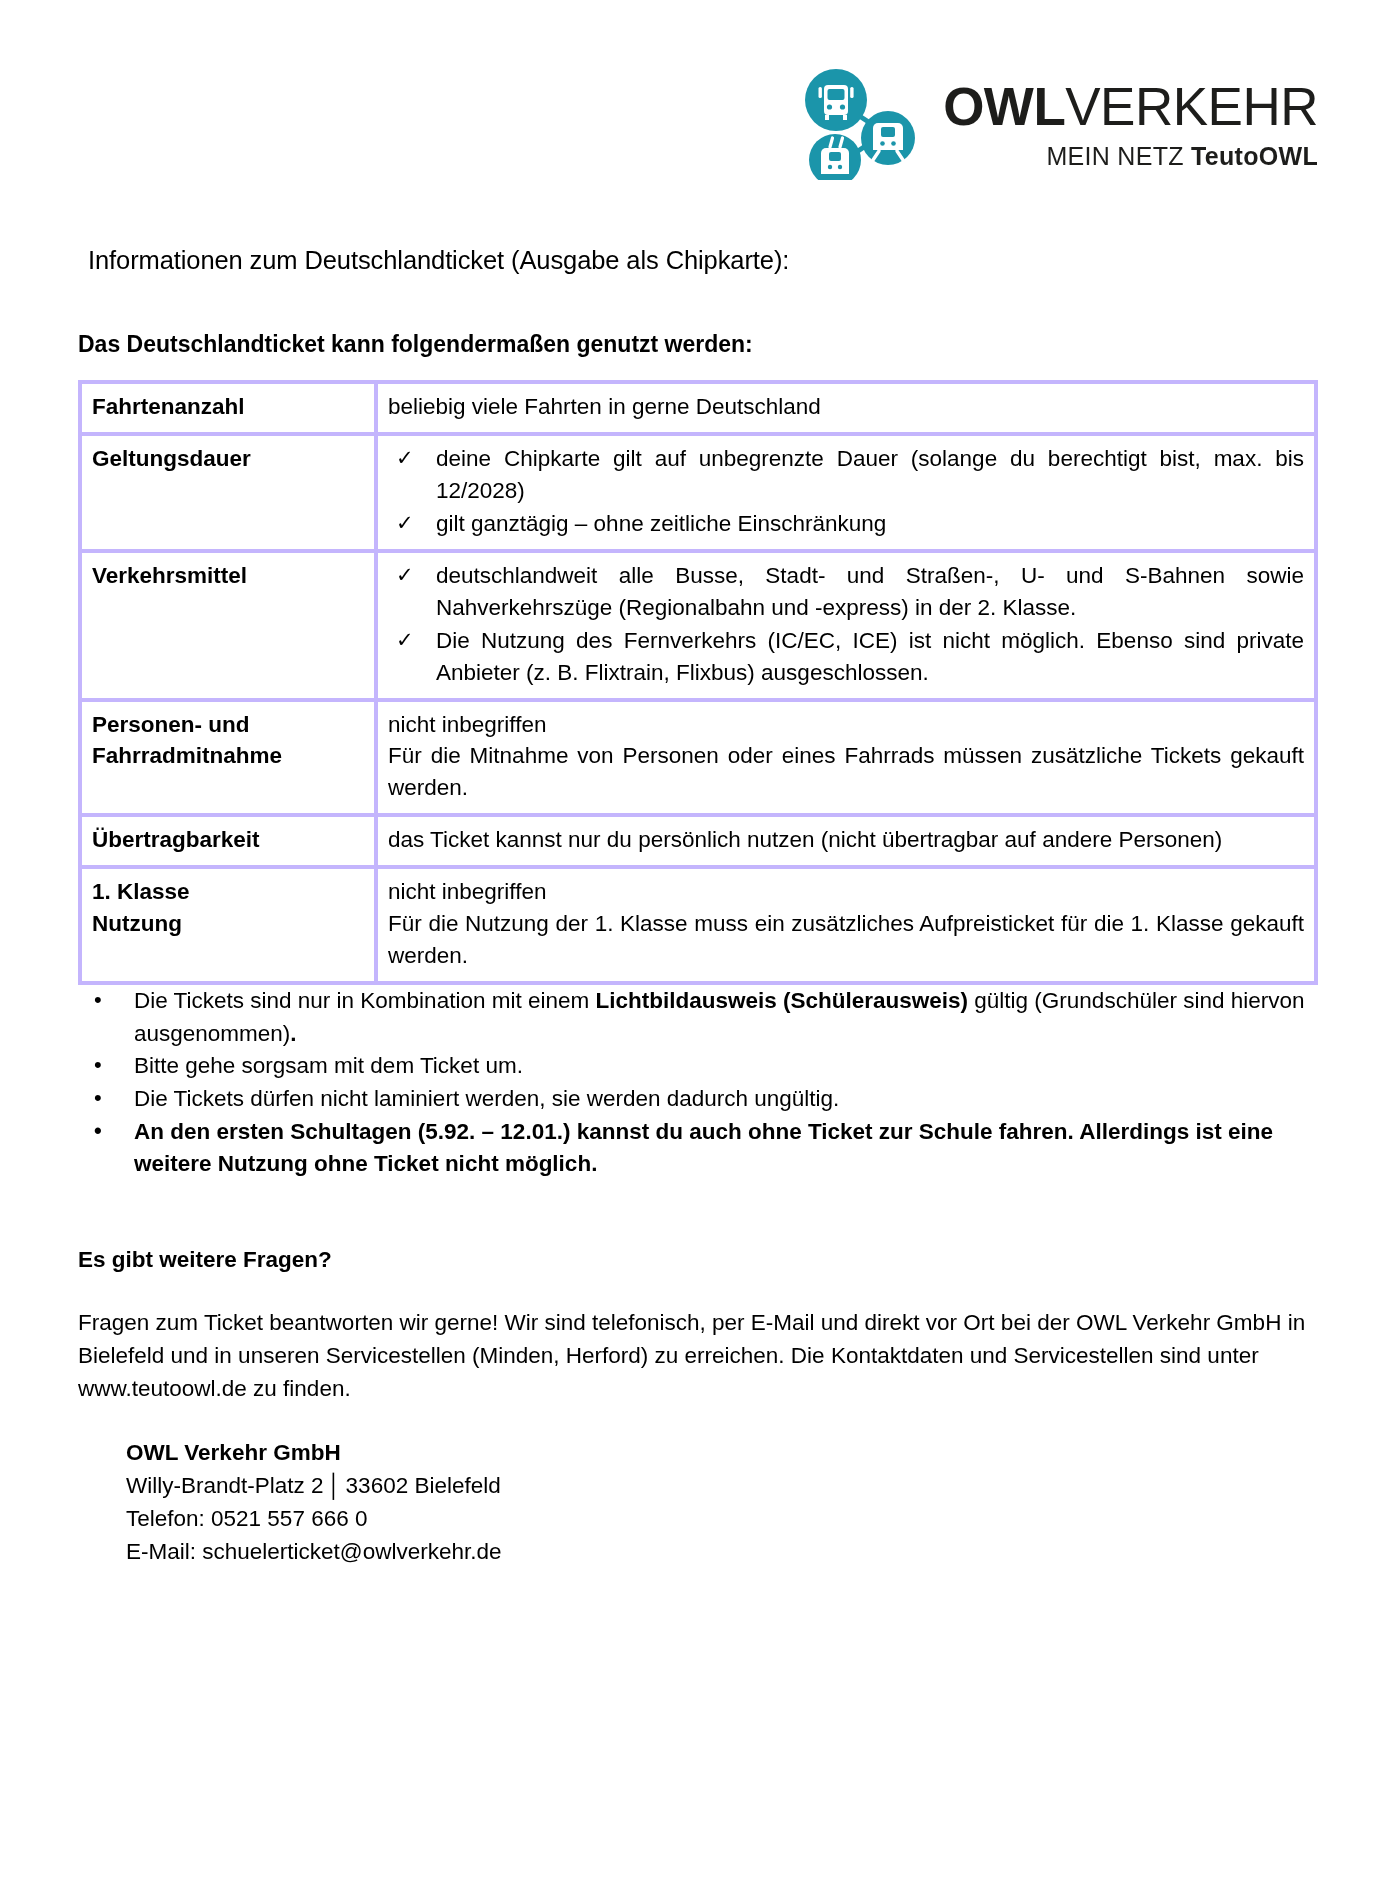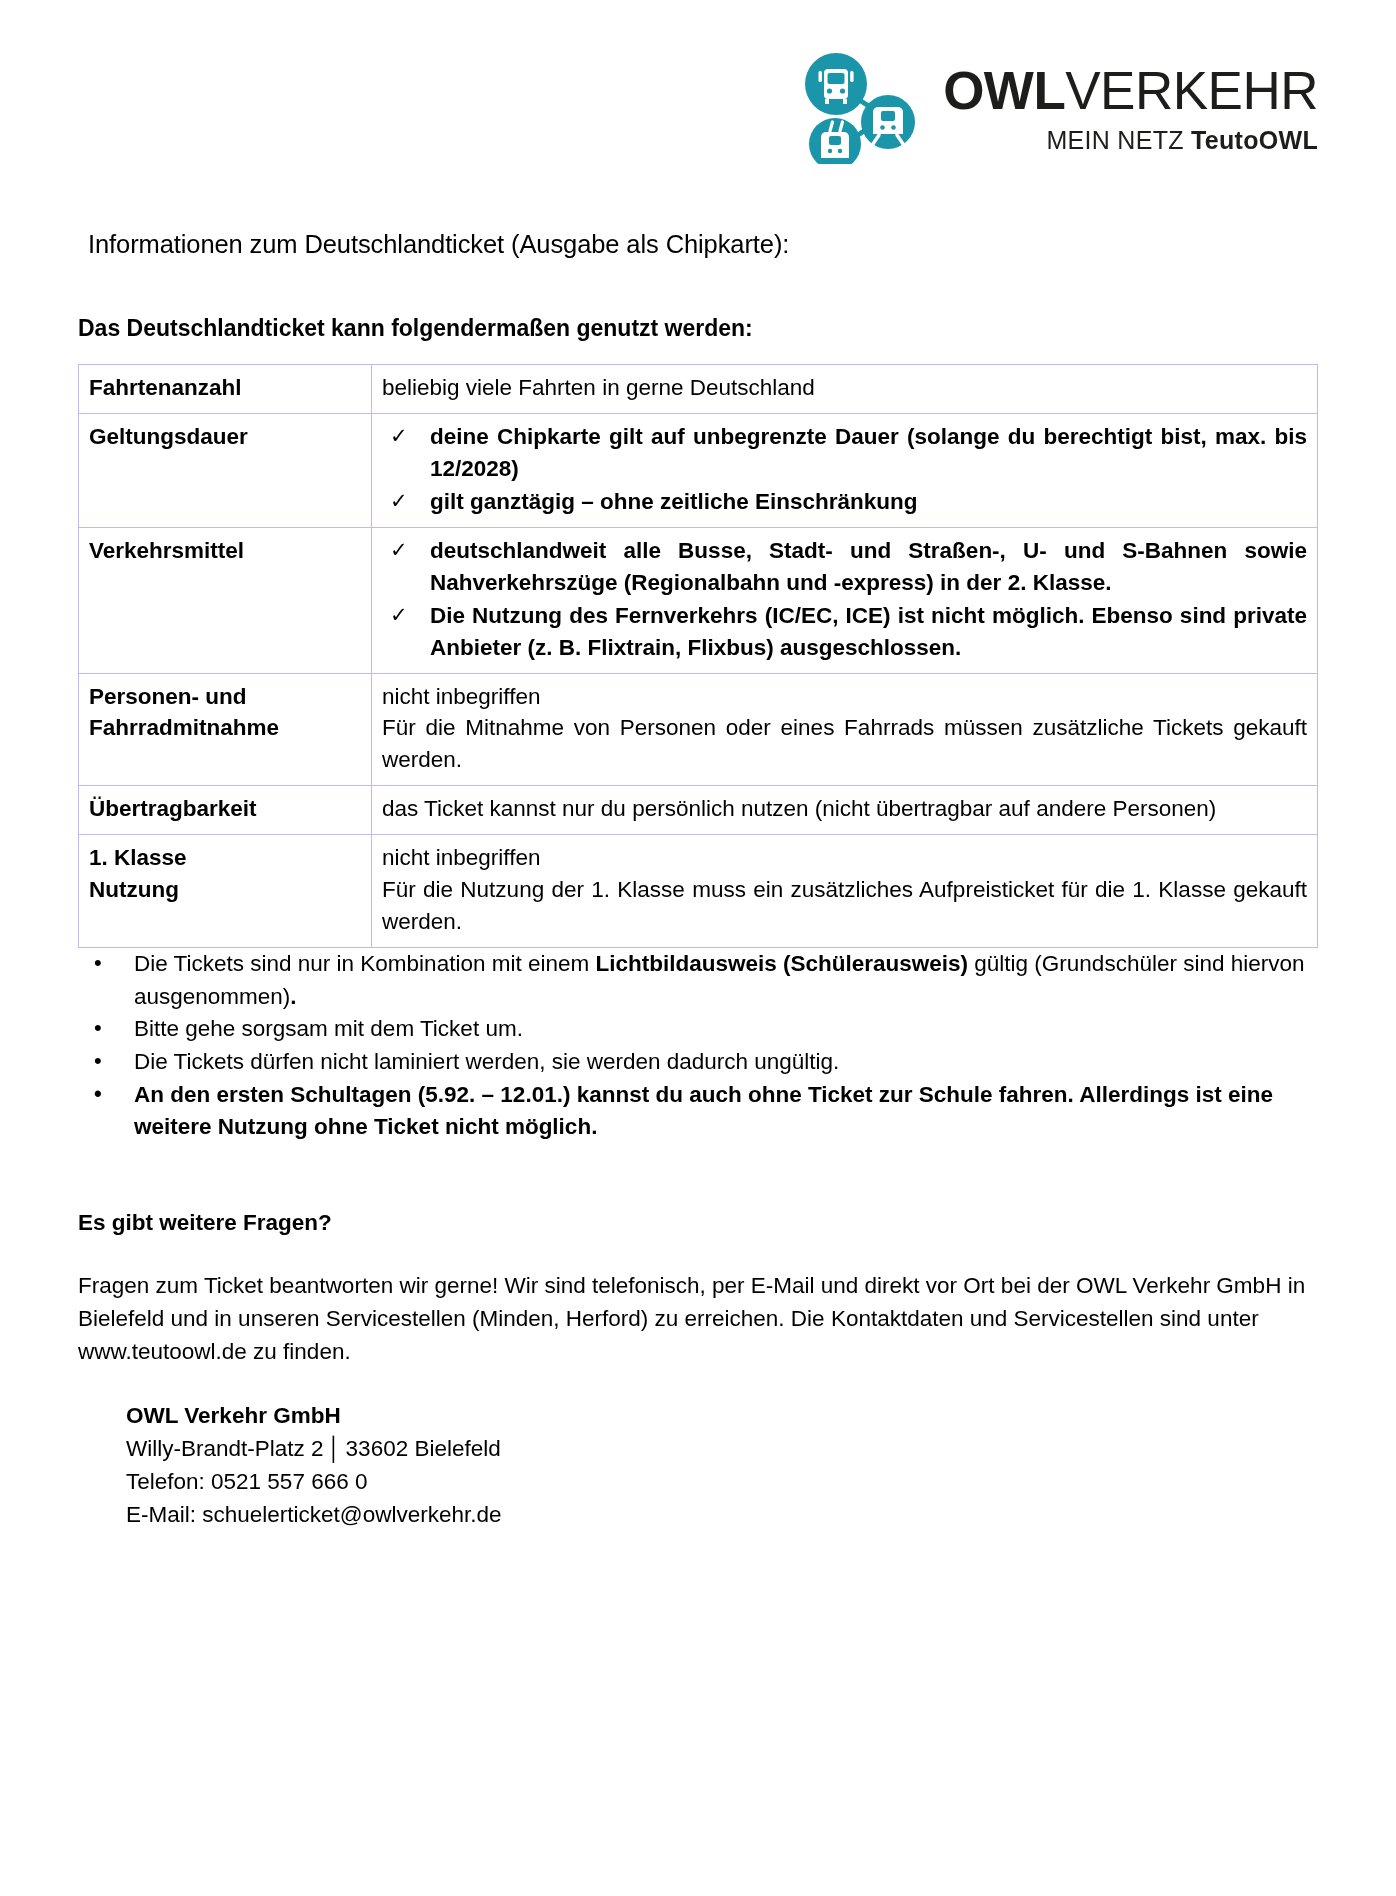--- a/index.html
+++ b/index.html
@@ -15,21 +15,21 @@
     font-family: "Liberation Sans", sans-serif;
     color: #000000;
     overflow: hidden;
   }
 
   .page {
     position: relative;
     width: 1396px;
     height: 1896px;
     box-sizing: border-box;
-    padding: 0 78px;
+    padding: 16px 78px;
   }
 
   
   .header {
     height: 196px;
     display: flex;
     align-items: flex-start;
     justify-content: flex-end;
     padding-top: 52px;
     box-sizing: border-box;
@@ -81,21 +81,21 @@
   }
 
   
   table.info-table {
     width: 100%;
     border-collapse: collapse;
     margin-top: 22px;
     table-layout: fixed;
   }
   table.info-table td {
-    border: 1px solid #c4b5fd;
+    border: 4px solid #c4b5fd;
     vertical-align: top;
     padding: 7px 10px 9px 10px;
     font-size: 22.5px;
     line-height: 1.42;
   }
   td.label-cell {
     width: 272px;
     font-weight: bold;
     padding-left: 14px;
   }
@@ -126,21 +126,20 @@
   }
   .check-list li .tick {
     position: absolute;
     left: 8px;
     top: 0;
     font-size: 21px;
     line-height: 1.45;
   }
   .check-list li .tick-text {
     display: block;
-    font-weight: bold;
   }
   
   .no-justify { text-align: left !important; }
 
   
   ul.bullets {
     list-style: none;
     margin: 0;
     padding: 0;
   }

